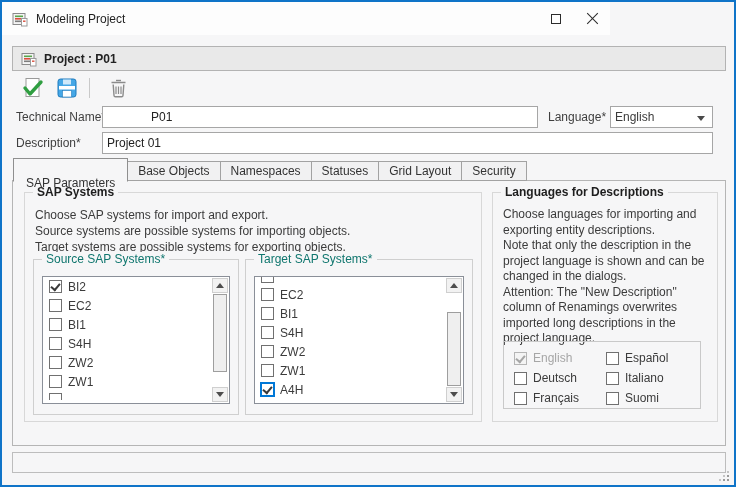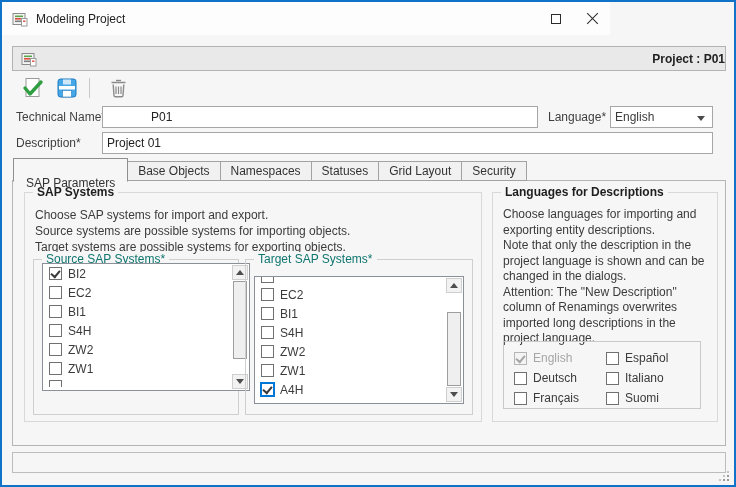--- a/index.html
+++ b/index.html
@@ -18,21 +18,21 @@
   .glyph-max { width:10px; height:10px; border:1px solid #2b2b2b; }
   .glyph-close { position:relative; width:13px; height:13px; }
   .glyph-close::before,.glyph-close::after { content:""; position:absolute; left:-1px; top:6px;
       width:15px; height:1px; background:#2b2b2b; }
   .glyph-close::before { transform:rotate(45deg); }
   .glyph-close::after { transform:rotate(-45deg); }
   .app-icon { margin-left:10px; width:16px; height:16px; }
 
   
   .header-bar { position:absolute; left:10px; top:44px; width:714px; height:25px;
-                background:#e9e9e9; border:1px solid #b3b3b3; display:flex; align-items:center;justify-content:space-between; }
+                background:#e9e9e9; border:1px solid #b3b3b3; display:flex; align-items:center; }
   .header-bar .app-icon { margin-left:8px; }
   .header-bar .htitle { margin-left:7px; font-weight:bold; color:#222; }
 
   
   .toolbar { position:absolute; left:10px; top:71px; width:714px; height:30px;
              display:flex; align-items:center; }
   .tool-btn { width:26px; height:26px; display:flex; align-items:center; justify-content:center; margin-left:8px; }
   .tool-sep { width:1px; height:20px; background:#c9c9c9; margin:0 7px 0 9px; }
 
   
@@ -190,21 +190,21 @@
   <div class="groupbox" style="left:22px; top:190px; width:458px; height:230px;">
     <span class="gb-title">SAP Systems</span>
     <div style="margin-top:14px;">
       <div class="desc-line">Choose SAP systems for import and export.</div>
       <div class="desc-line">Source systems are possible systems for importing objects.</div>
       <div class="desc-line">Target systems are possible systems for exporting objects.</div>
     </div>
 
     <div class="groupbox" style="left:8px; top:66px; width:206px; height:156px; border-color:#cfcfcf;">
       <span class="gb-title plain">Source SAP Systems*</span>
-      <div class="listbox" style="left:8px; top:3px; width:208px; height:128px;">
+      <div class="listbox" style="left:8px; top:16px; width:188px; height:128px;">
         <div class="lrow">
           <span class="cb checked"></span>
           <span>BI2</span>
         </div>
         <div class="lrow">
           <span class="cb"></span>
           <span>EC2</span>
         </div>
         <div class="lrow">
           <span class="cb"></span>

